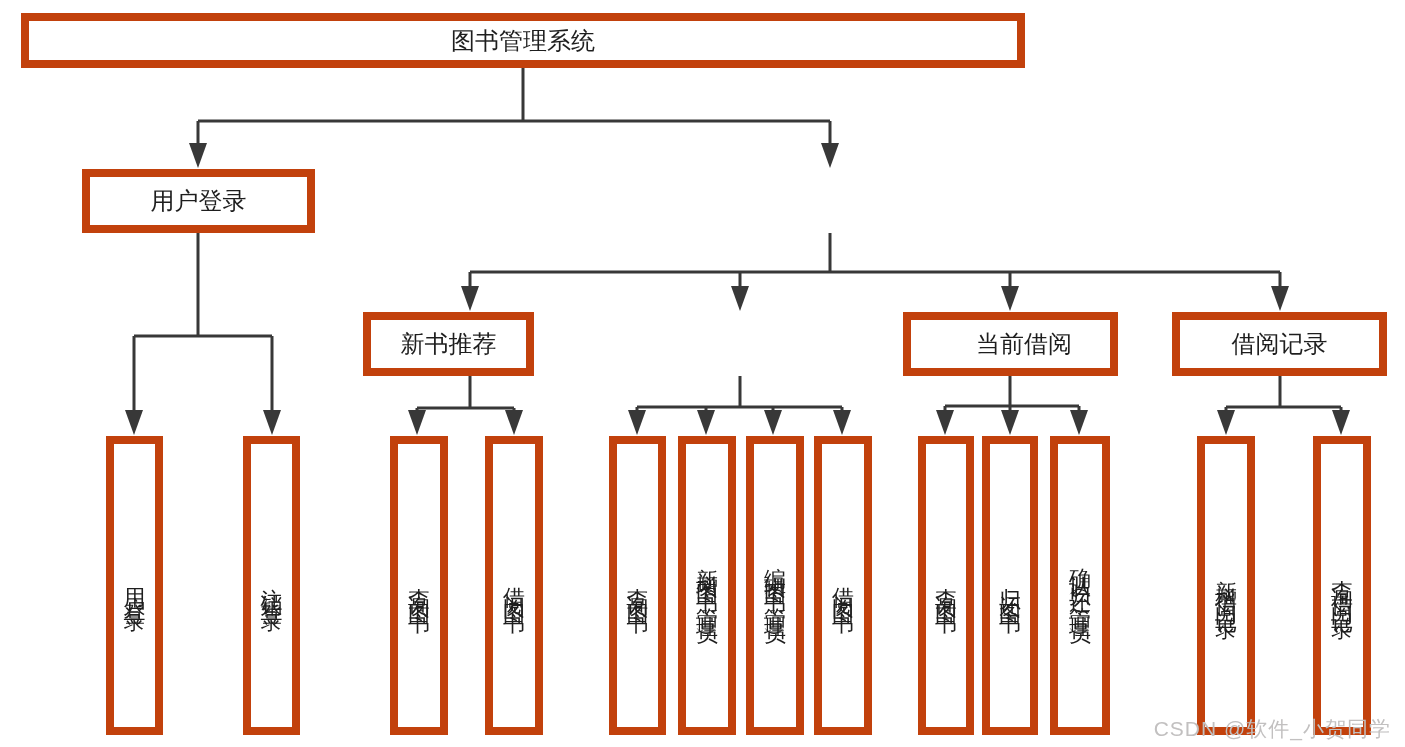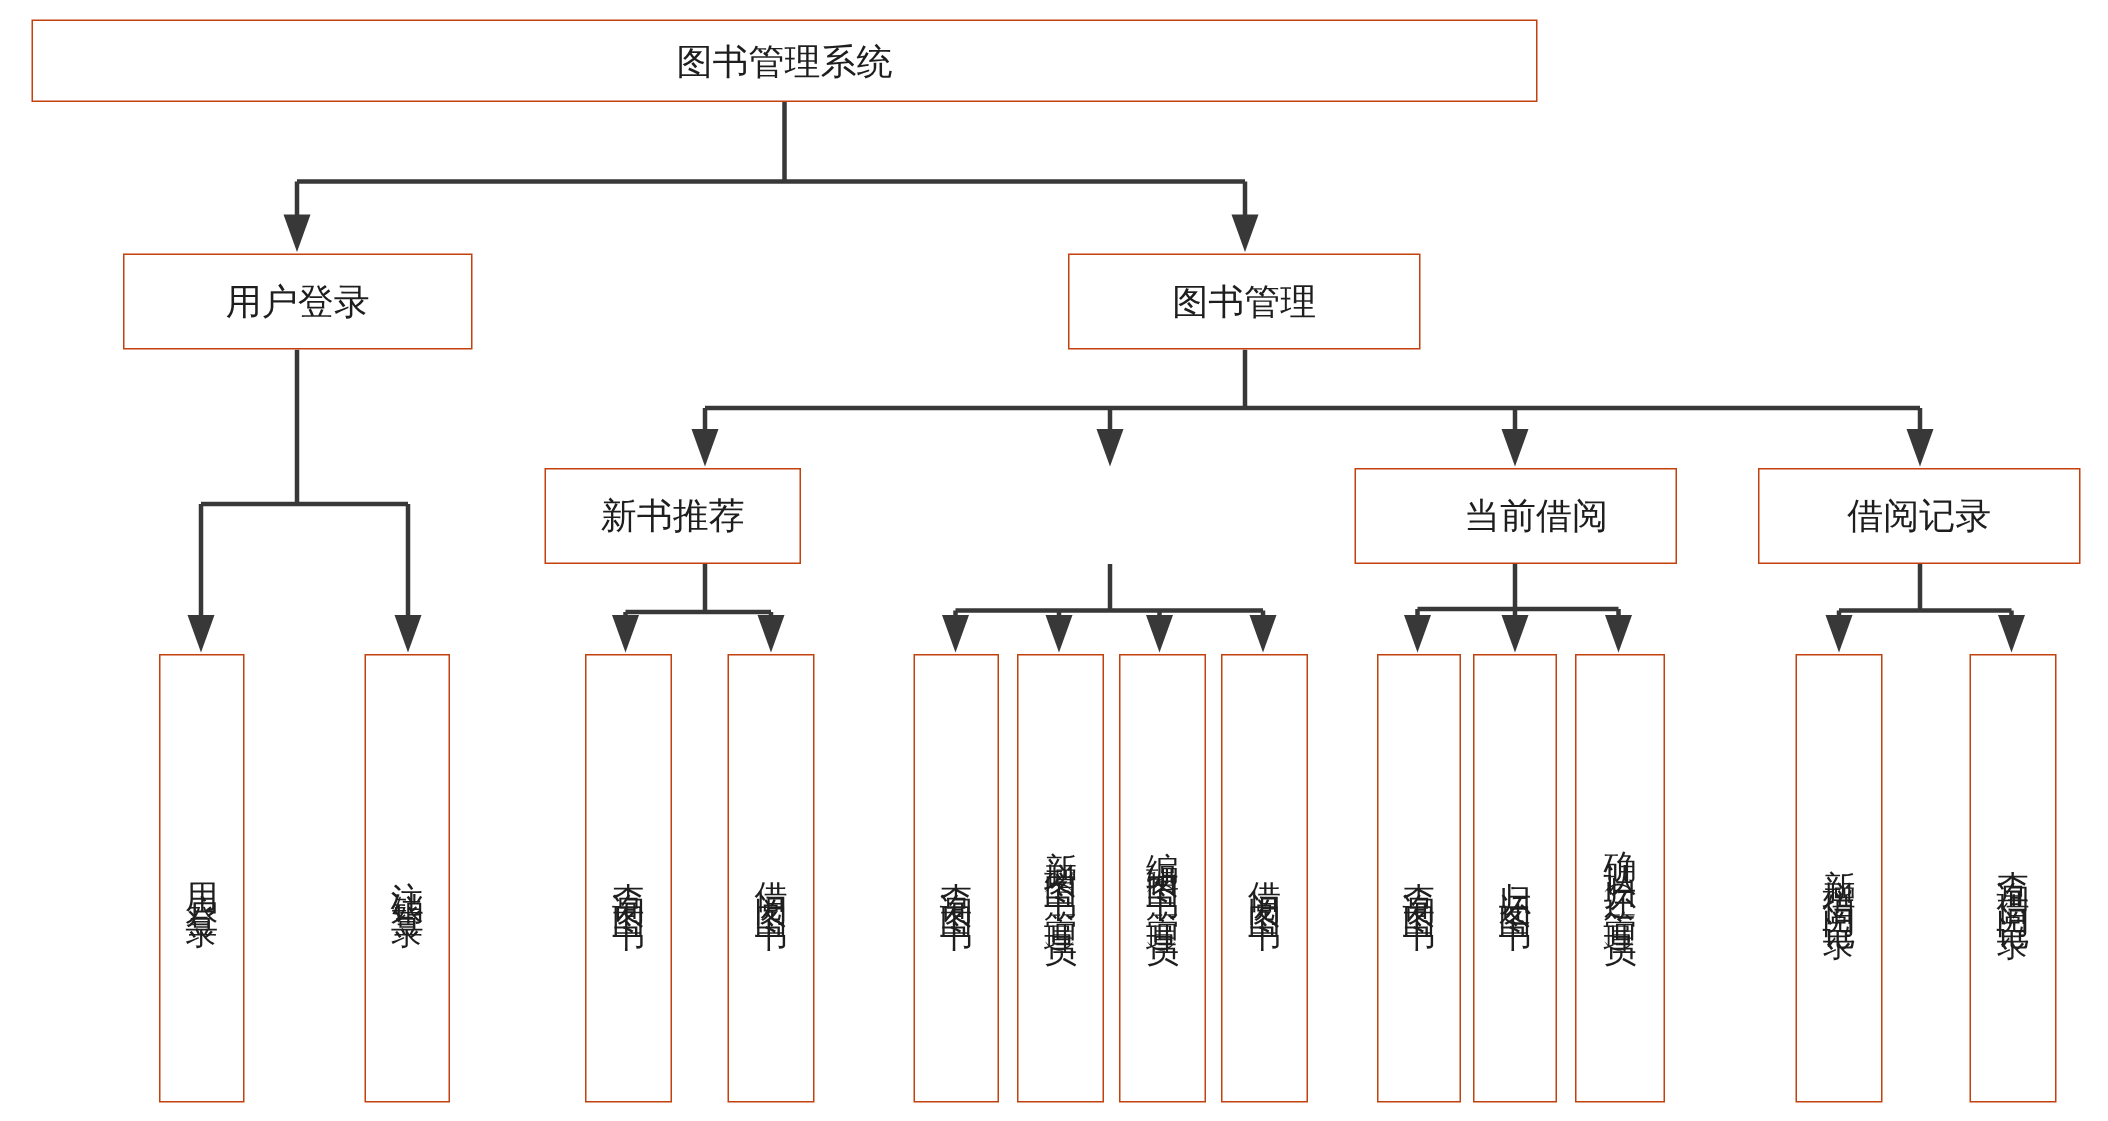--- a/index.html
+++ b/index.html
@@ -19,21 +19,21 @@
   #connectors {
     position: absolute;
     left: 0; top: 0;
     width: 1405px; height: 747px;
     z-index: 0;
   }
   .node {
     position: absolute;
     box-sizing: border-box;
     background: #ffffff;
-    border: 1px solid #c2410c;
+    border: 8px solid #c2410c;
     display: flex;
     align-items: center;
     justify-content: center;
     z-index: 1;
     font-size: 24px;
     color: #1e1e1e;
     white-space: nowrap;
   }
   .leaf {
     font-size: 22px;
@@ -136,23 +136,20 @@
     </g>
   </svg>
 
   <div class="node" id="root-box">
     <span>图书管理系统</span>
   </div>
 
   <div class="node" id="branch-user">
     <span>用户登录</span>
   </div>
-  <div class="node" id="branch-mgmt">
-    <span>图书管理</span>
-  </div>
 
   <div class="node" id="node-newbooks">
     <span>新书推荐</span>
   </div>
   <div class="node" id="node-current">
     <span>当前借阅</span>
   </div>
   <div class="node" id="node-records">
     <span>借阅记录</span>
   </div>
@@ -194,14 +191,15 @@
     <span class="vtext">确认归还（管理员）</span>
   </div>
 
   <div class="node leaf" id="leaf-rec-0">
     <span class="vtext">新增借阅记录</span>
   </div>
   <div class="node leaf" id="leaf-rec-1">
     <span class="vtext">查询借阅记录</span>
   </div>
 
+  <div id="watermark">CSDN @软件_小贺同学</div>
 
 </div>
 
 </body></html>

